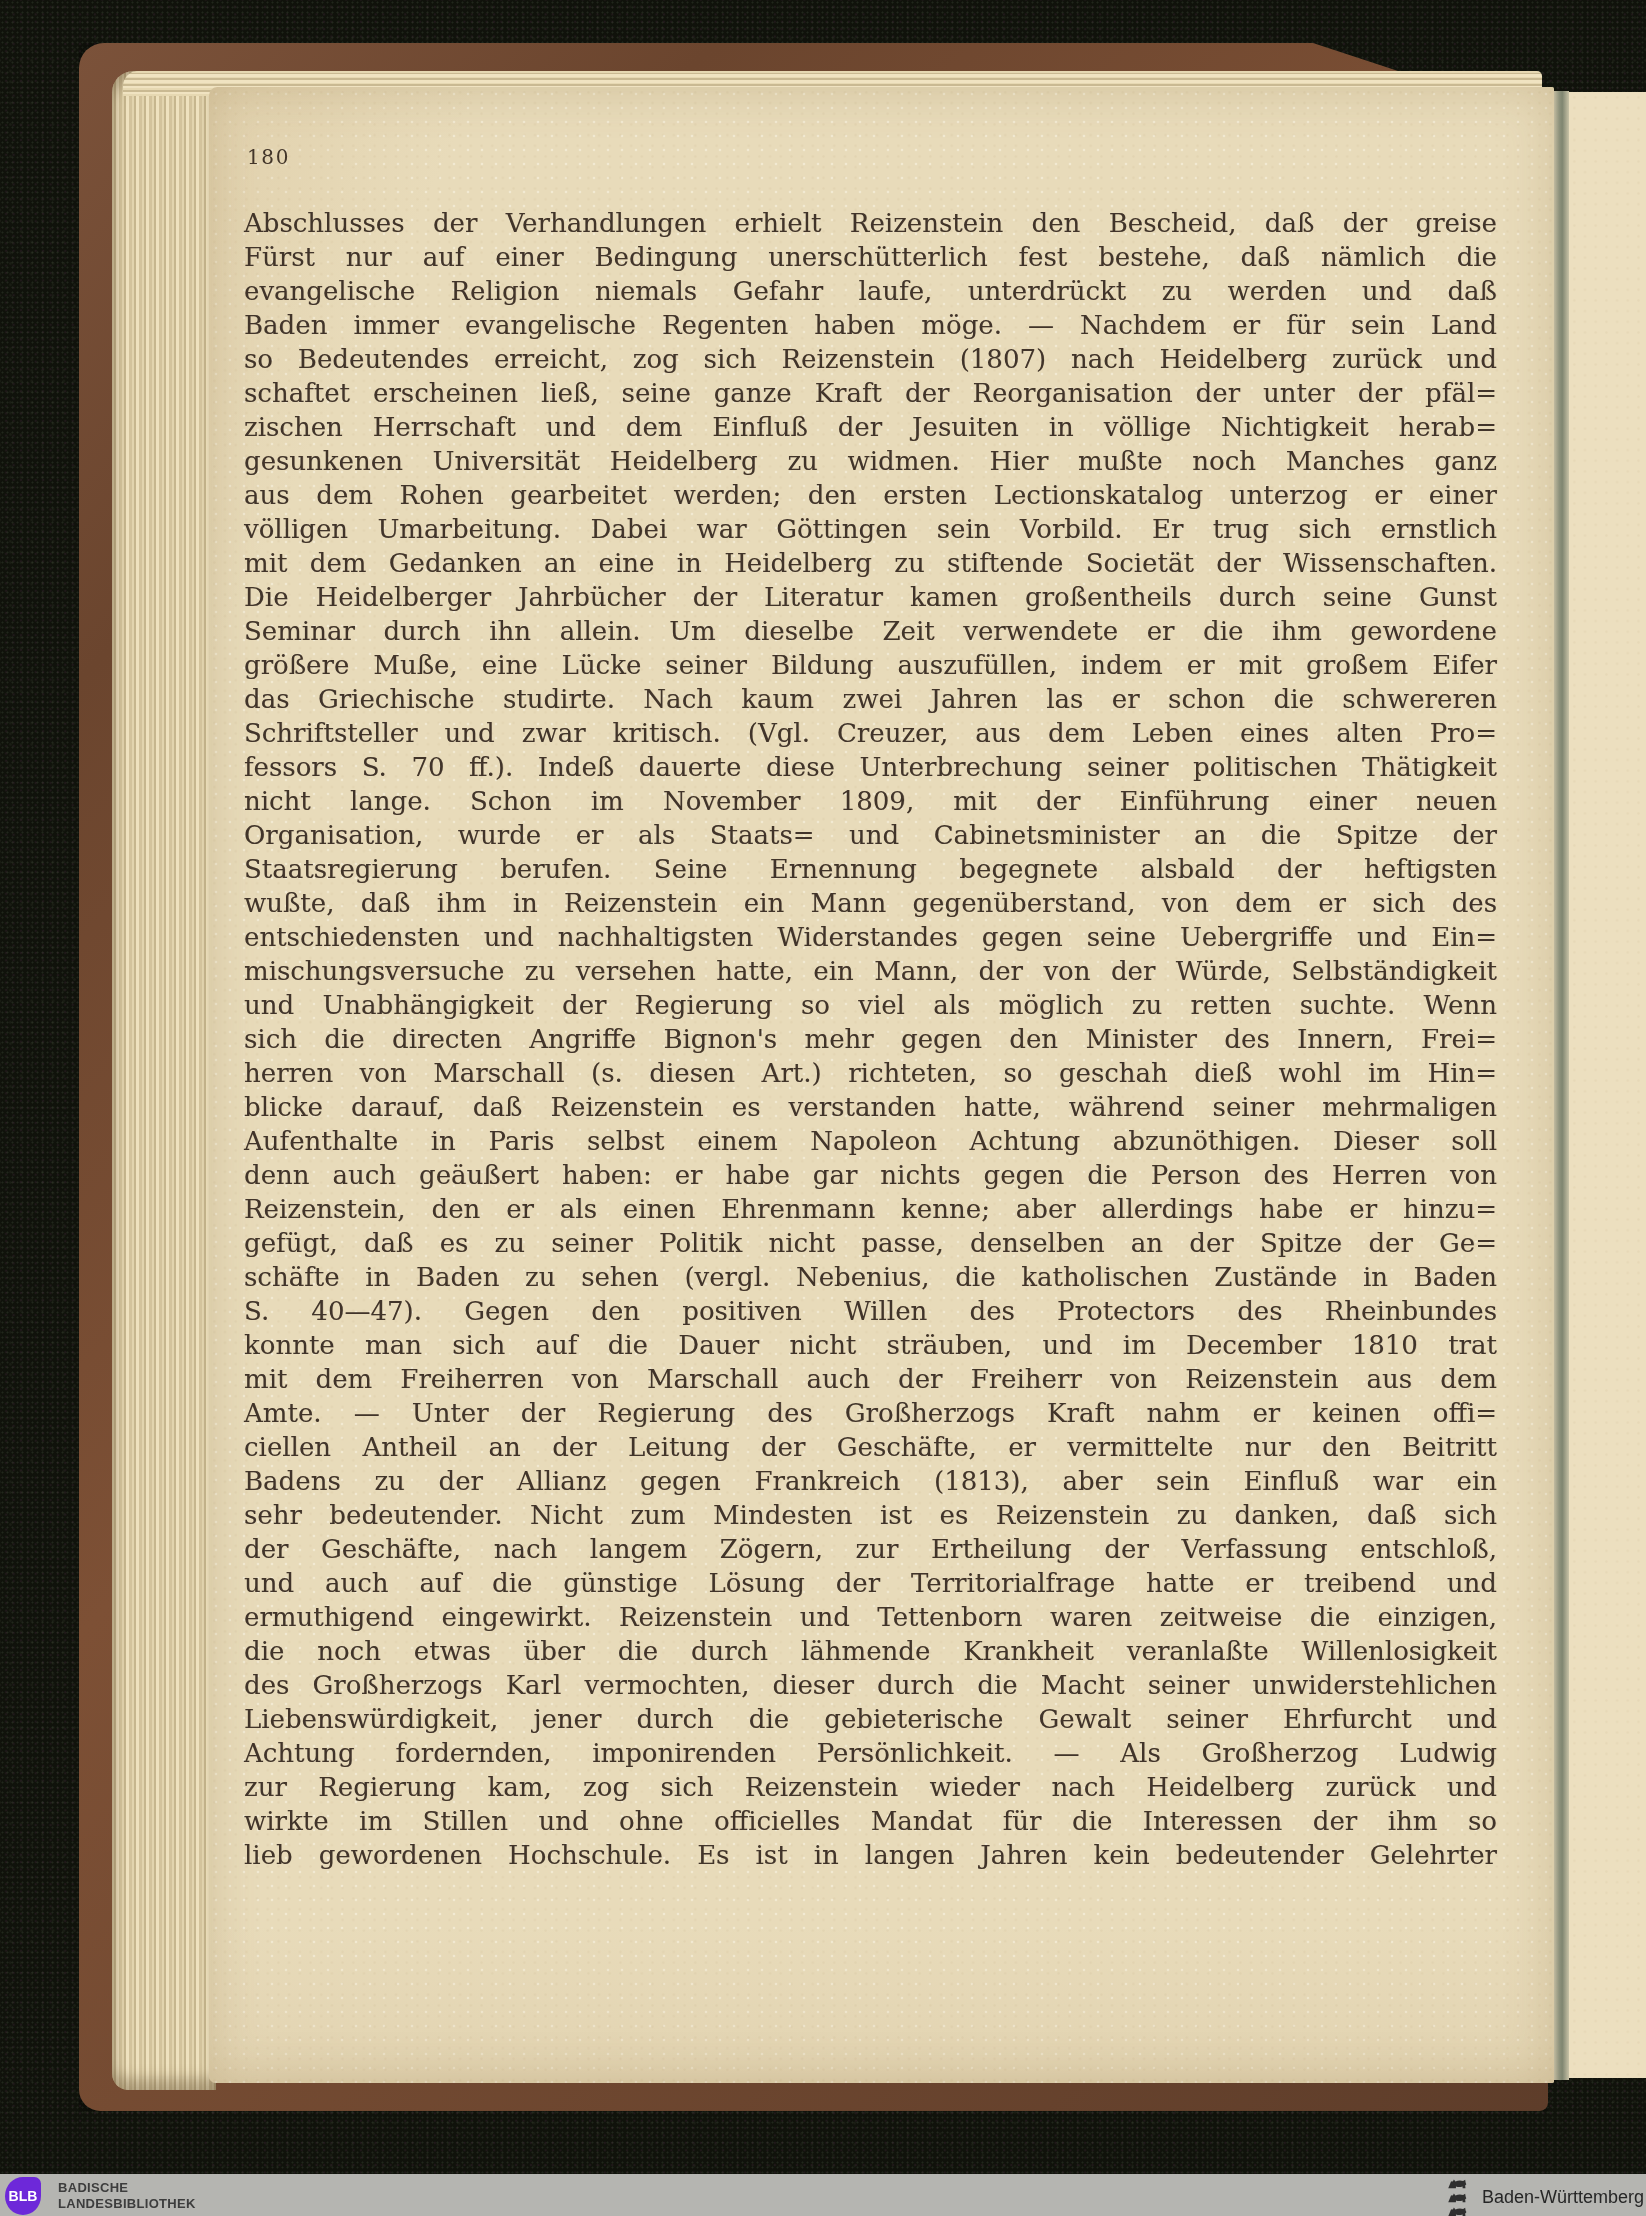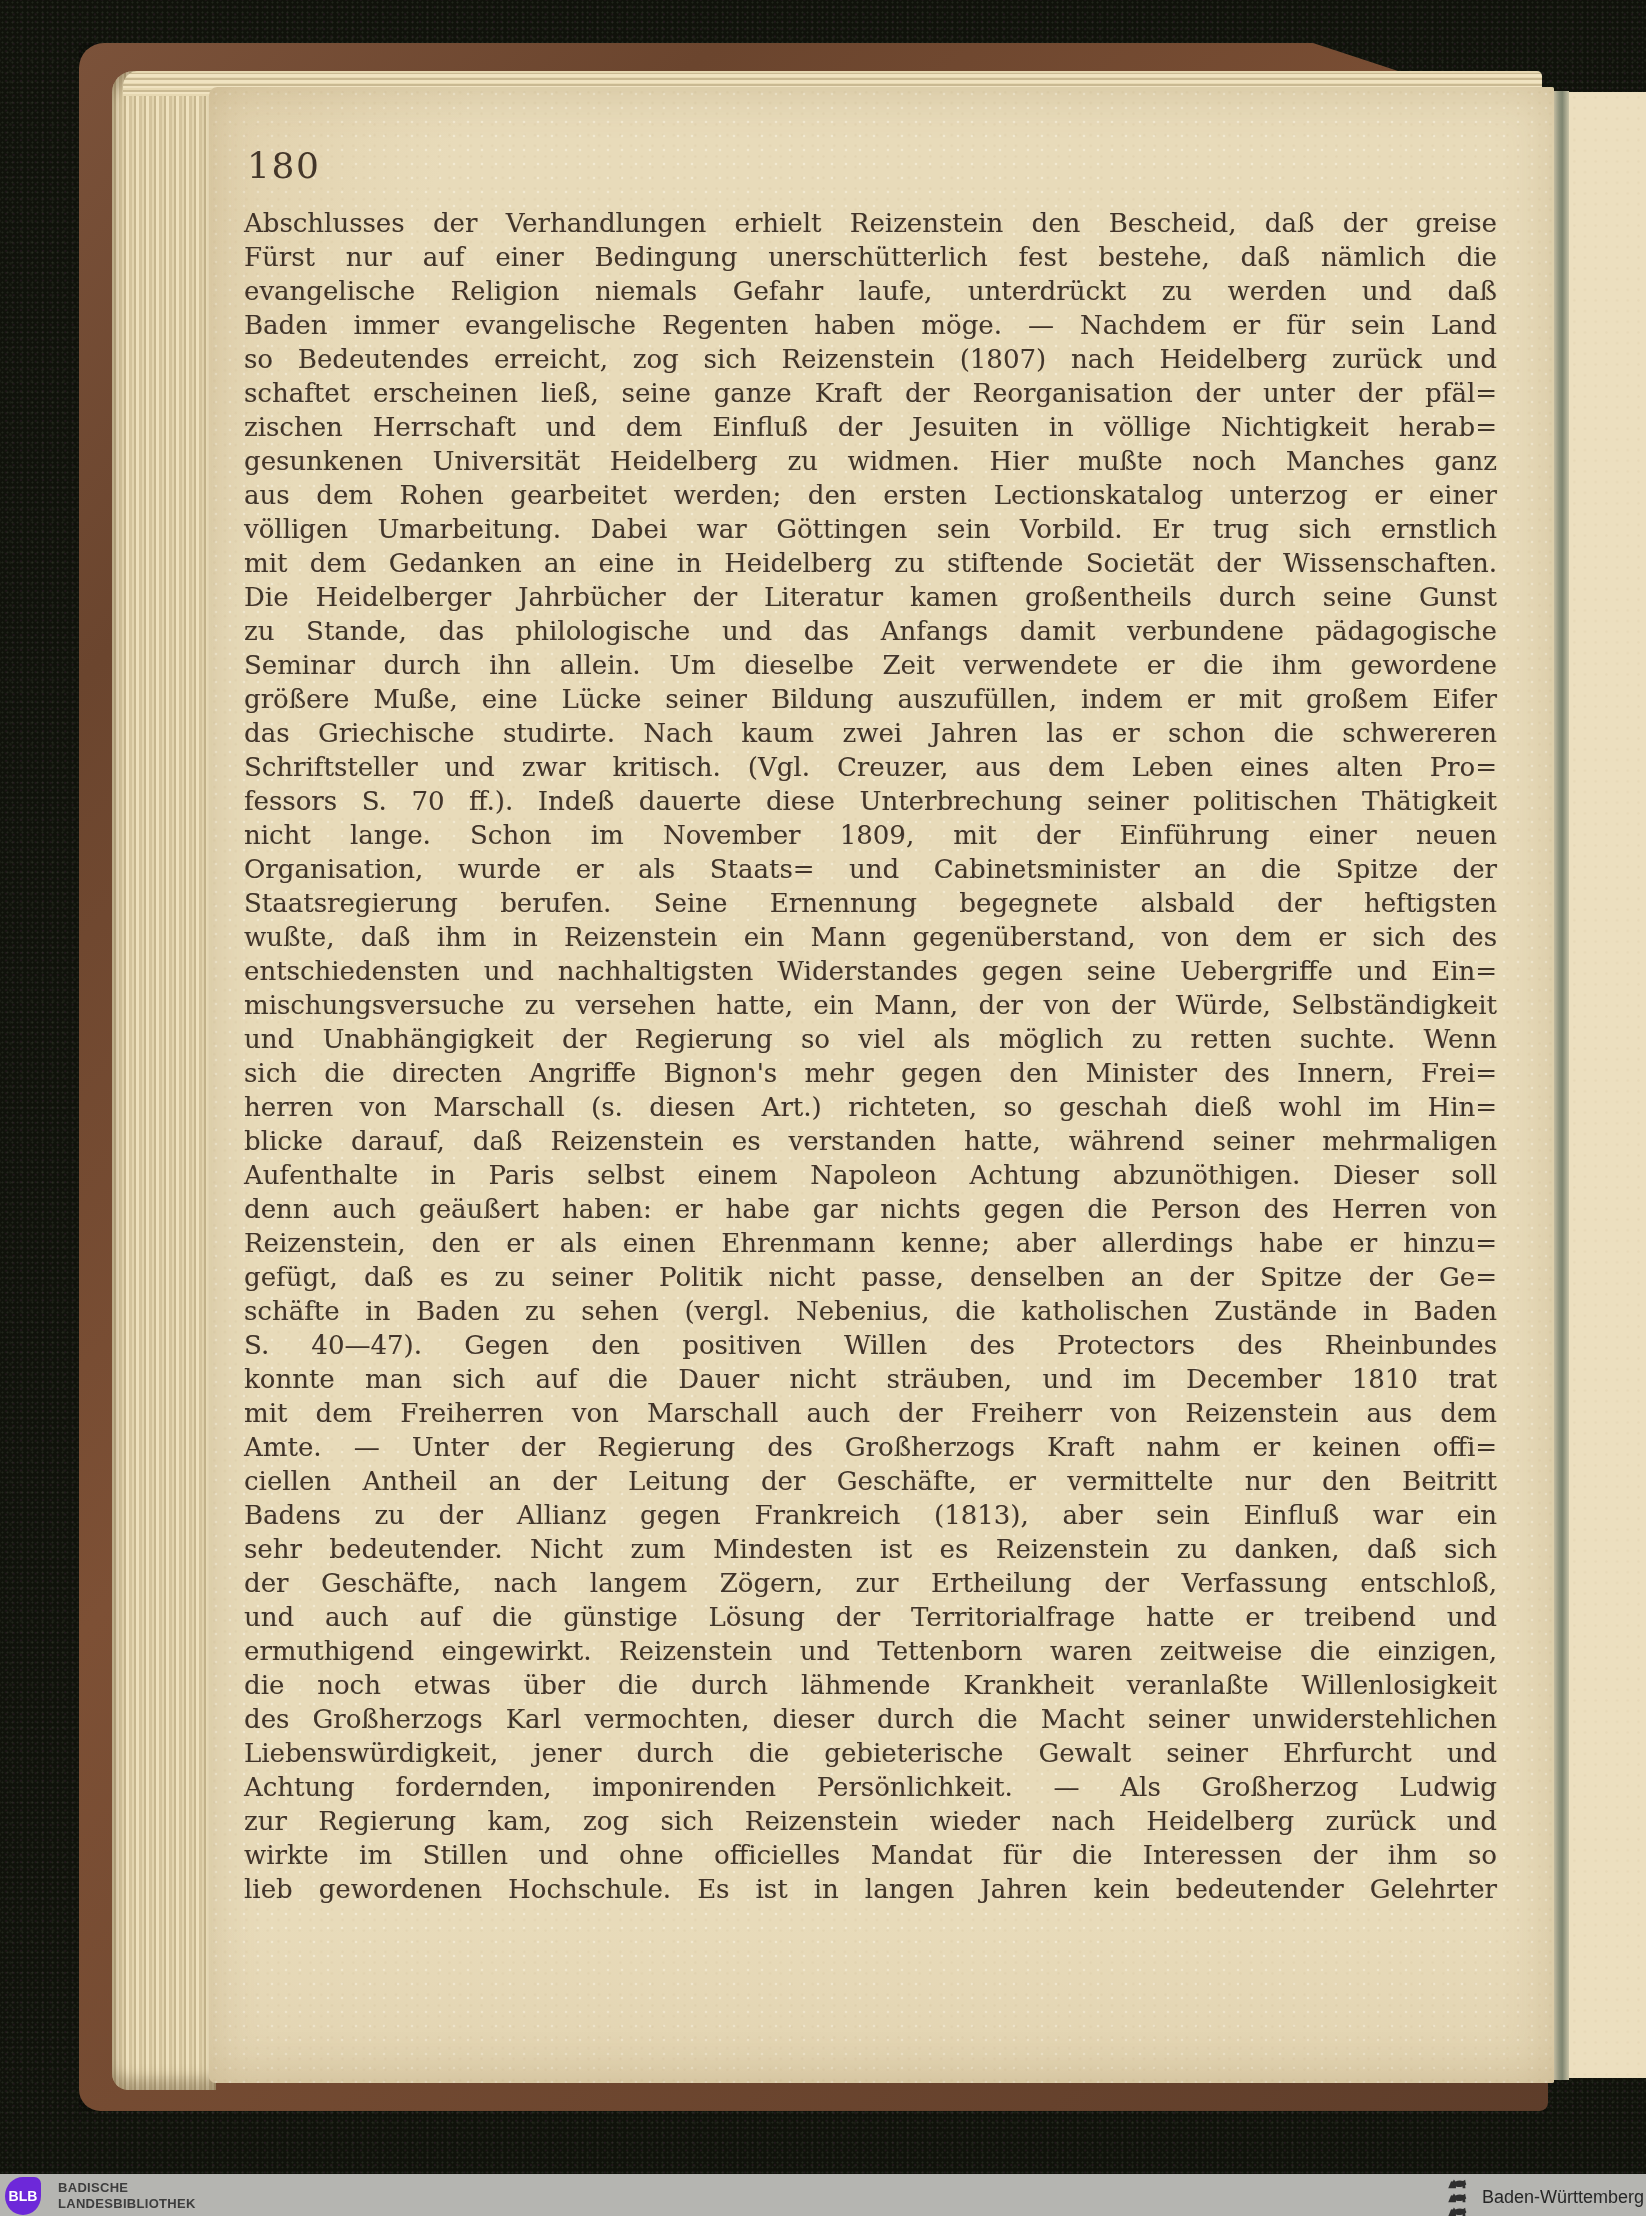--- a/index.html
+++ b/index.html
@@ -61,21 +61,21 @@
   }
   
   .facing-page{
     position:absolute;left:1569px;top:92px;width:77px;height:1986px;
     background-color:#ecdfbf;
     background-image:radial-gradient(circle, rgba(150,120,70,0.07) 0.8px, transparent 1.6px);
     background-size:10.7px 10.7px;
   }
   .page-number{
     position:absolute;left:247px;top:145px;
-    font-size:36px;color:#43362a;letter-spacing:1.6px;
+    font-size:20px;color:#43362a;letter-spacing:1.6px;
   }
   .page-text{
     position:absolute;left:244px;top:206px;width:1253px;
     color:#41342a;
   }
   .tline{
     font-size:26px;line-height:34px;height:34px;white-space:nowrap;
     text-align:justify;text-align-last:justify;
     text-shadow:0.3px 0.3px 0 rgba(60,45,30,0.25);
   }
@@ -128,21 +128,20 @@
     <div class="tline">evangelische Religion niemals Gefahr laufe, unterdrückt zu werden und daß</div>
     <div class="tline">Baden immer evangelische Regenten haben möge. — Nachdem er für sein Land</div>
     <div class="tline">so Bedeutendes erreicht, zog sich Reizenstein (1807) nach Heidelberg zurück und</div>
     <div class="tline">schaftet erscheinen ließ, seine ganze Kraft der Reorganisation der unter der pfäl=</div>
     <div class="tline">zischen Herrschaft und dem Einfluß der Jesuiten in völlige Nichtigkeit herab=</div>
     <div class="tline">gesunkenen Universität Heidelberg zu widmen.  Hier mußte noch Manches ganz</div>
     <div class="tline">aus dem Rohen gearbeitet werden; den ersten Lectionskatalog unterzog er einer</div>
     <div class="tline">völligen Umarbeitung.  Dabei war Göttingen sein Vorbild. Er trug sich ernstlich</div>
     <div class="tline">mit dem Gedanken an eine in Heidelberg zu stiftende Societät der Wissenschaften.</div>
     <div class="tline">Die Heidelberger Jahrbücher der Literatur kamen großentheils durch seine Gunst</div>
-    <div class="tline">zu Stande, das philologische und das Anfangs damit verbundene pädagogische</div>
     <div class="tline">Seminar durch ihn allein.  Um dieselbe Zeit verwendete er die ihm gewordene</div>
     <div class="tline">größere Muße, eine Lücke seiner Bildung auszufüllen, indem er mit großem Eifer</div>
     <div class="tline">das Griechische studirte.  Nach kaum zwei Jahren las er schon die schwereren</div>
     <div class="tline">Schriftsteller und zwar kritisch. (Vgl. Creuzer, aus dem Leben eines alten Pro=</div>
     <div class="tline">fessors S. 70 ff.).  Indeß dauerte diese Unterbrechung seiner politischen Thätigkeit</div>
     <div class="tline">nicht lange.  Schon im November 1809, mit der Einführung einer neuen</div>
     <div class="tline">Organisation, wurde er als Staats= und Cabinetsminister an die Spitze der</div>
     <div class="tline">Staatsregierung berufen.  Seine Ernennung begegnete alsbald der heftigsten</div>
     <div class="tline">wußte, daß ihm in Reizenstein ein Mann gegenüberstand, von dem er sich des</div>
     <div class="tline">entschiedensten und nachhaltigsten Widerstandes gegen seine Uebergriffe und Ein=</div>

